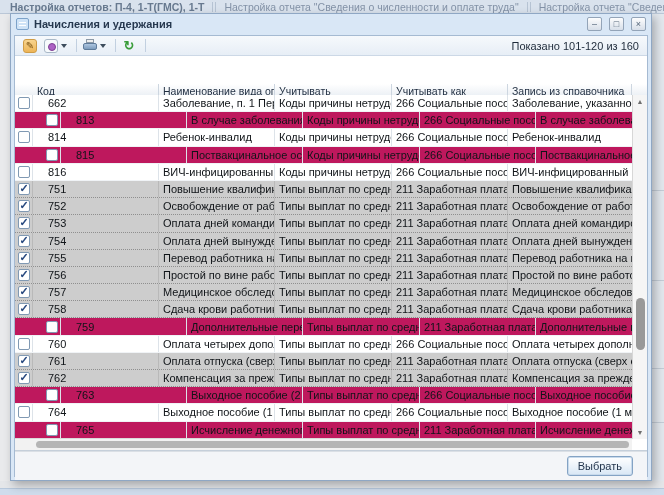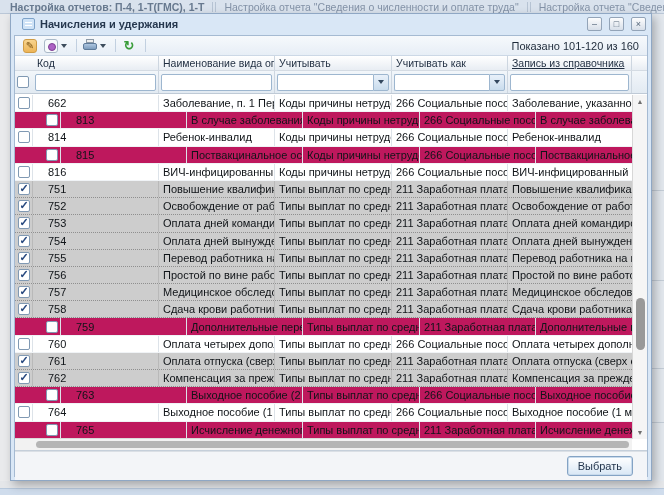--- a/index.html
+++ b/index.html
@@ -16,21 +16,21 @@
   .bg-left { position:absolute; left:0; top:14px; width:11px; height:467px; background:#ebebeb; overflow:hidden;margin-left:14px; }
   .bg-left span { position:absolute; left:1px; font-size:9px; color:#9aa2ab; white-space:nowrap; }
   .bg-right { position:absolute; right:0; top:14px; width:12px; height:467px; background:#e2e7ed; }
   .bg-right i { display:block; position:absolute; left:0; right:0; height:1px; background:#c3ccd6; }
   .bg-bottom { position:absolute; left:0; bottom:0; width:664px; height:14px; background:#e4e6e9; }
   .bg-bottom .blue { position:absolute; left:0; right:0; bottom:0; height:7px; background:#cfdcec; border-top:1px solid #b7c8dc; }
 
   
   .dialog { position:absolute; left:10px; top:13px; width:642px; height:468px;
     background:#d9e7f6; border:1px solid #8fa7c4; box-shadow:3px 4px 9px rgba(0,0,0,.28); }
-  .dlg-header { height:20px; display:flex; align-items:center; gap:5px; padding:0 5px;margin-left:6px; }
+  .dlg-header { height:20px; display:flex; align-items:center; gap:5px; padding:0 5px; }
   .dlg-title { font-size:11px; font-weight:bold; color:#26384f; flex:1; }
   .win-icon { width:13px; height:12px; background:#cfe3f7; border:1px solid #7da2c9; border-radius:2px; position:relative; flex:none; }
   .win-icon::before { content:""; position:absolute; left:2px; right:2px; top:3px; height:1px; background:#fff; box-shadow:0 3px 0 #fff; }
   .win-btn { width:15px; height:14px; margin-left:2px; border:1px solid #93a4b8; border-radius:2px;
     background:linear-gradient(#fdfdfd,#d7dfe9); font-size:9px; line-height:12px; text-align:center;
     color:#55667a; cursor:pointer; flex:none; }
 
   .dlg-body { position:absolute; left:3px; right:3px; top:21px; bottom:3px; background:#fff;
     border:1px solid #a5bad2; display:flex; flex-direction:column; }
 
@@ -48,21 +48,21 @@
   .ic-printer .pbody { position:absolute; left:0; top:4px; width:14px; height:7px; border-radius:2px;
     background:linear-gradient(#aec6e0,#7d9cbd); border:1px solid #5f7b9a; }
   .ic-refresh { width:14px; height:14px; color:#3a9d3a; font-weight:bold; font-size:13px; line-height:13px; text-align:center; }
   .caret { width:0; height:0; border-left:3px solid transparent; border-right:3px solid transparent;
     border-top:4px solid #3d4c5c; margin-left:3px; }
   .tb-sep { width:1px; height:13px; background:#c2d0e0; margin:0 4px; flex:none; }
   .tb-status { margin-left:auto; font-size:11px; color:#1e2b3a; padding-right:2px; }
 
   
   .grid { position:relative; height:395px; flex:none; border-bottom:1px solid #c5cfda; font-size:11px; }
-  .ghead { height:15px; display:flex; background:linear-gradient(#ffffff,#e8edf3); border-bottom:1px solid #d4dbe3; }
+  .ghead { height:15px; display:flex; background:linear-gradient(#ffffff,#e8edf3); border-bottom:1px solid #d4dbe3;margin-top:28px; }
   .hcell { padding:1px 4px 0; color:#1f2d40; border-right:1px solid #cdd6e0; white-space:nowrap; overflow:hidden; font-size:10.5px; }
   .gfilter { height:23px; display:flex; align-items:center; background:linear-gradient(#f2f6fa,#e2eaf2); border-bottom:1px solid #bfcad6; }
   .fcell { height:100%; display:flex; align-items:center; padding:0 2px; border-right:1px solid #cdd6e0; }
   .finput { width:100%; height:17px; border:1px solid #9db6cf; border-radius:2px; background:#fff; font-size:10px; padding:0 3px; font-family:"Liberation Sans",sans-serif; }
   .combo { display:flex; width:100%; height:17px; }
   .combo .finput { border-radius:2px 0 0 2px; border-right:0; }
   .trigger { width:16px; height:17px; flex:none; border:1px solid #9db6cf; border-radius:0 2px 2px 0;
     background:linear-gradient(#e9f1fa,#c9dced); display:flex; align-items:center; justify-content:center; cursor:pointer; }
   .trigger i { width:0; height:0; border-left:3px solid transparent; border-right:3px solid transparent; border-top:4px solid #33485f; }
 

